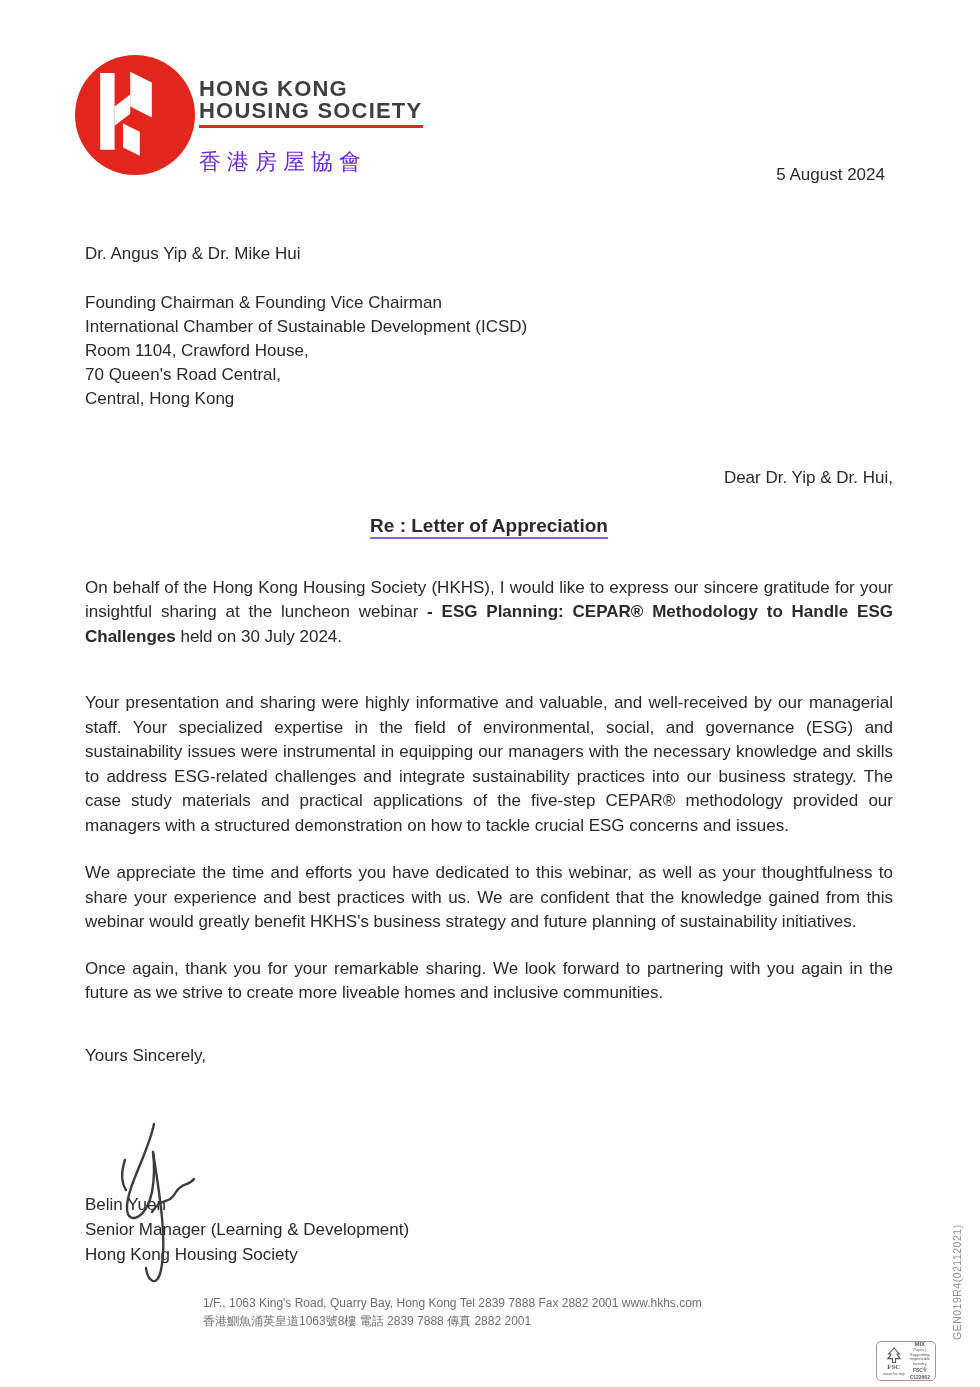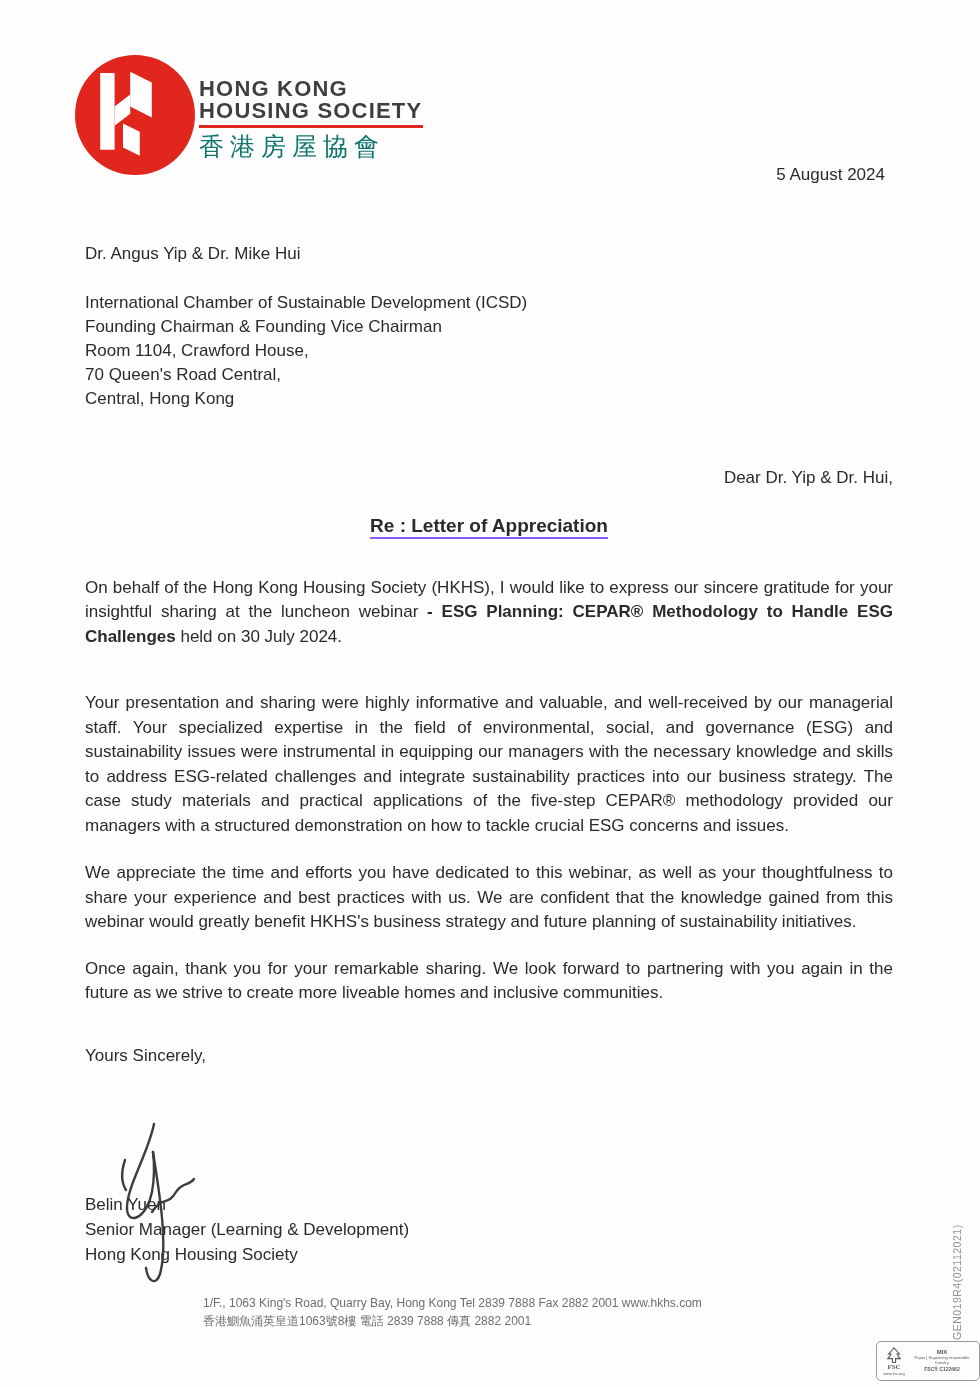--- a/index.html
+++ b/index.html
@@ -16,21 +16,21 @@
 
   
   .logo-mark { position:absolute; left:75px; top:55px; width:120px; height:120px; }
   .wordmark  { position:absolute; left:199px; top:78px; }
   .wordmark .en {
     font-size:22px; font-weight:700; letter-spacing:1.2px;
     color:#3f3f3f; line-height:22px; white-space:nowrap;
   }
   .red-rule { width:224px; height:3px; background:#e0261d; margin-top:3px; }
   .wordmark .zh {
-    margin-top:2px; font-size:25px; color:#0f766e; letter-spacing:6px; white-space:nowrap;
+    margin-top:19px; font-size:22px; color:#6d28d9; letter-spacing:6px; white-space:nowrap;
   }
   .date { position:absolute; top:165px; right:95px; font-size:17px;text-align:right; }
 
   
   .letter { position:absolute; left:85px; top:242px; width:808px; font-size:17px; line-height:24.5px; }
   .recipient-names { margin-bottom:24px; }
   .addr-line { line-height:24px; }
   .salutation { margin-top:55px;text-align:right; }
   .subject { margin-top:24px; text-align:center; font-size:19px; font-weight:700; }
   .subject span { border-bottom:2px solid #8b5cf6; padding-bottom:1px; }
@@ -48,21 +48,21 @@
   .footer-address {
     position:absolute; left:203px; top:1295px;
     font-size:12px; line-height:17.5px; color:#6e6e6e; white-space:nowrap;
   }
   .form-code {
     position:absolute; left:951px; top:1340px;
     transform:rotate(-90deg); transform-origin:left top;
     font-size:10.5px; color:#8f8f8f; letter-spacing:0.5px; white-space:nowrap;
   }
   .fsc-badge {
-    position:absolute; left:876px; top:1341px; width:104px; height:40px;
+    position:absolute; left:876px; top:1341px; width:60px; height:40px;
     border:1px solid #9a9a9a; border-radius:5px;
     display:flex; align-items:center; gap:4px; padding:3px 5px;
     color:#5a5a5a; background:#fdfdfd;
   }
   .fsc-left { display:flex; flex-direction:column; align-items:center; width:24px; }
   .fsc-left .fsc-word { font-family:"Liberation Serif", serif; font-weight:700; font-size:7px; line-height:7px; }
   .fsc-left .fsc-url  { font-size:4px; line-height:5px; }
   .fsc-right { flex:1; text-align:center; }
   .fsc-right .mix  { font-size:6px; font-weight:700; line-height:7px; }
   .fsc-right .desc { font-size:4px; line-height:4.5px; }
@@ -86,22 +86,22 @@
     <div class="en">HOUSING SOCIETY</div>
     <div class="red-rule"></div>
     <div class="zh">香港房屋協會</div>
   </div>
 
   <div class="date">5 August 2024</div>
 
   <div class="letter">
 
     <div class="recipient-names">Dr. Angus Yip &amp; Dr. Mike Hui</div>
+    <div class="addr-line">Founding Chairman &amp; Founding Vice Chairman</div>
     <div class="addr-line">International Chamber of Sustainable Development (ICSD)</div>
-    <div class="addr-line">Founding Chairman &amp; Founding Vice Chairman</div>
     <div class="addr-line">Room 1104, Crawford House,</div>
     <div class="addr-line">70 Queen's Road Central,</div>
     <div class="addr-line">Central, Hong Kong</div>
 
     <div class="salutation">Dear Dr. Yip &amp; Dr. Hui,</div>
 
     <div class="subject">
       <span>Re : Letter of Appreciation</span>
     </div>
 

